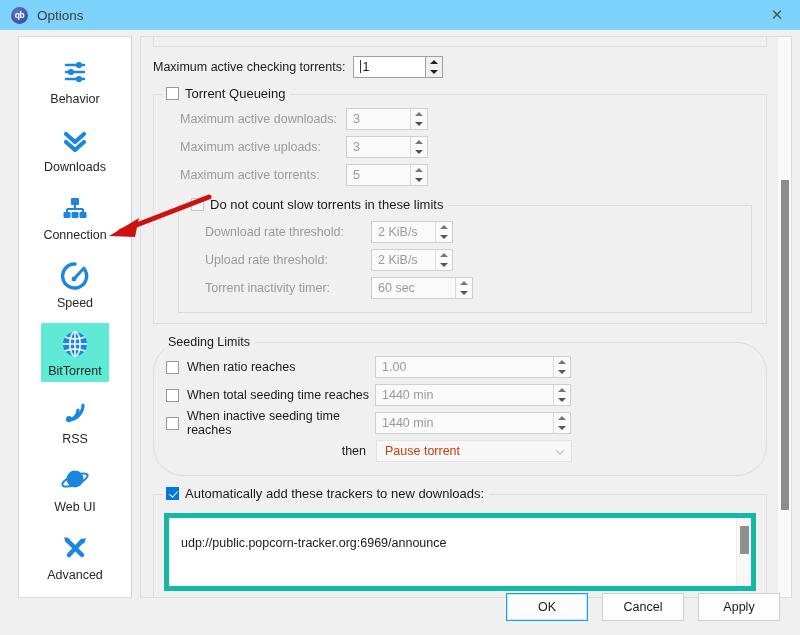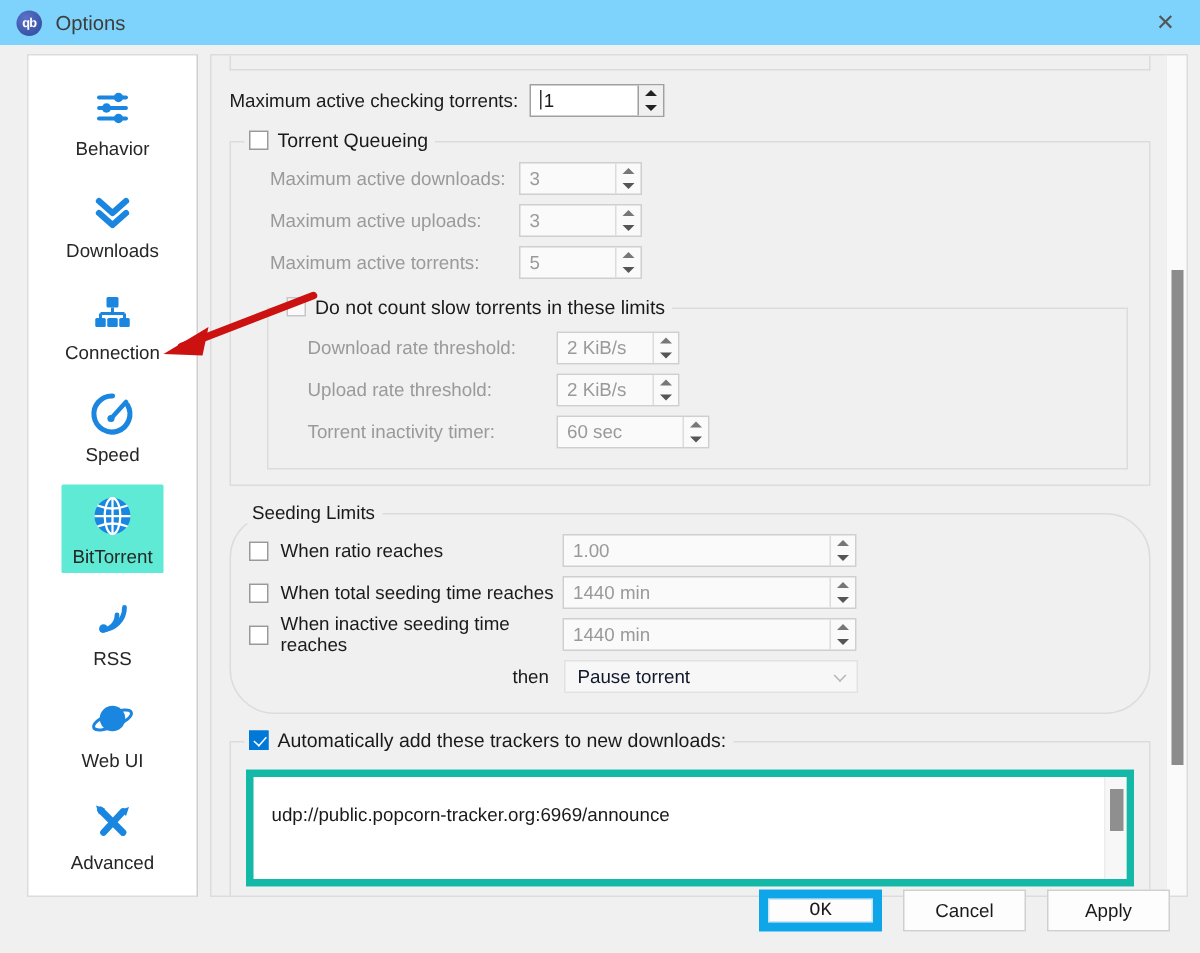--- a/index.html
+++ b/index.html
@@ -202,21 +202,21 @@
   .arrow-up { width:0;height:0;border-left:4px solid transparent;border-right:4px solid transparent;border-bottom:4px solid currentColor; }
   .arrow-dn { width:0;height:0;border-left:4px solid transparent;border-right:4px solid transparent;border-top:4px solid currentColor; }
 
   
   .combo {
     height: 22px;
     border: 1px solid #e2e2e2;
     background: #f7f7f7;
     display: flex; align-items: center;
     padding: 0 6px 0 8px;
-    color: #0f172a;
+    color: #c2410c;
     font-size: 12.5px;
     position: relative;
   }
   .combo .chev {
     position: absolute; right: 8px; top: 50%;
     transform: translateY(-60%) rotate(45deg);
     width: 6px; height: 6px;
     border-right: 1.4px solid #b5b5b5;
     border-bottom: 1.4px solid #b5b5b5;
   }
@@ -270,23 +270,22 @@
   }
   .dlgbtn {
     width: 82px; height: 28px;
     background: #fdfdfd;
     border: 1px solid #cfcfcf;
     display: flex; align-items: center; justify-content: center;
     font-size: 12.5px;
     color: #1a1a1a;
   }
   .dlgbtn.default {
-    border: 6px solid #0ea5e9;
+    border: 1px solid #0ea5e9;
     box-shadow: 0 0 0 1px #cfe3f5 inset;
-    font-family: Liberation Mono, monospace;
   }
 
   
   #red-arrow {
     position: absolute;
     left: 95px; top: 163px;
     width: 120px; height: 48px;
     pointer-events: none;
   }
 

